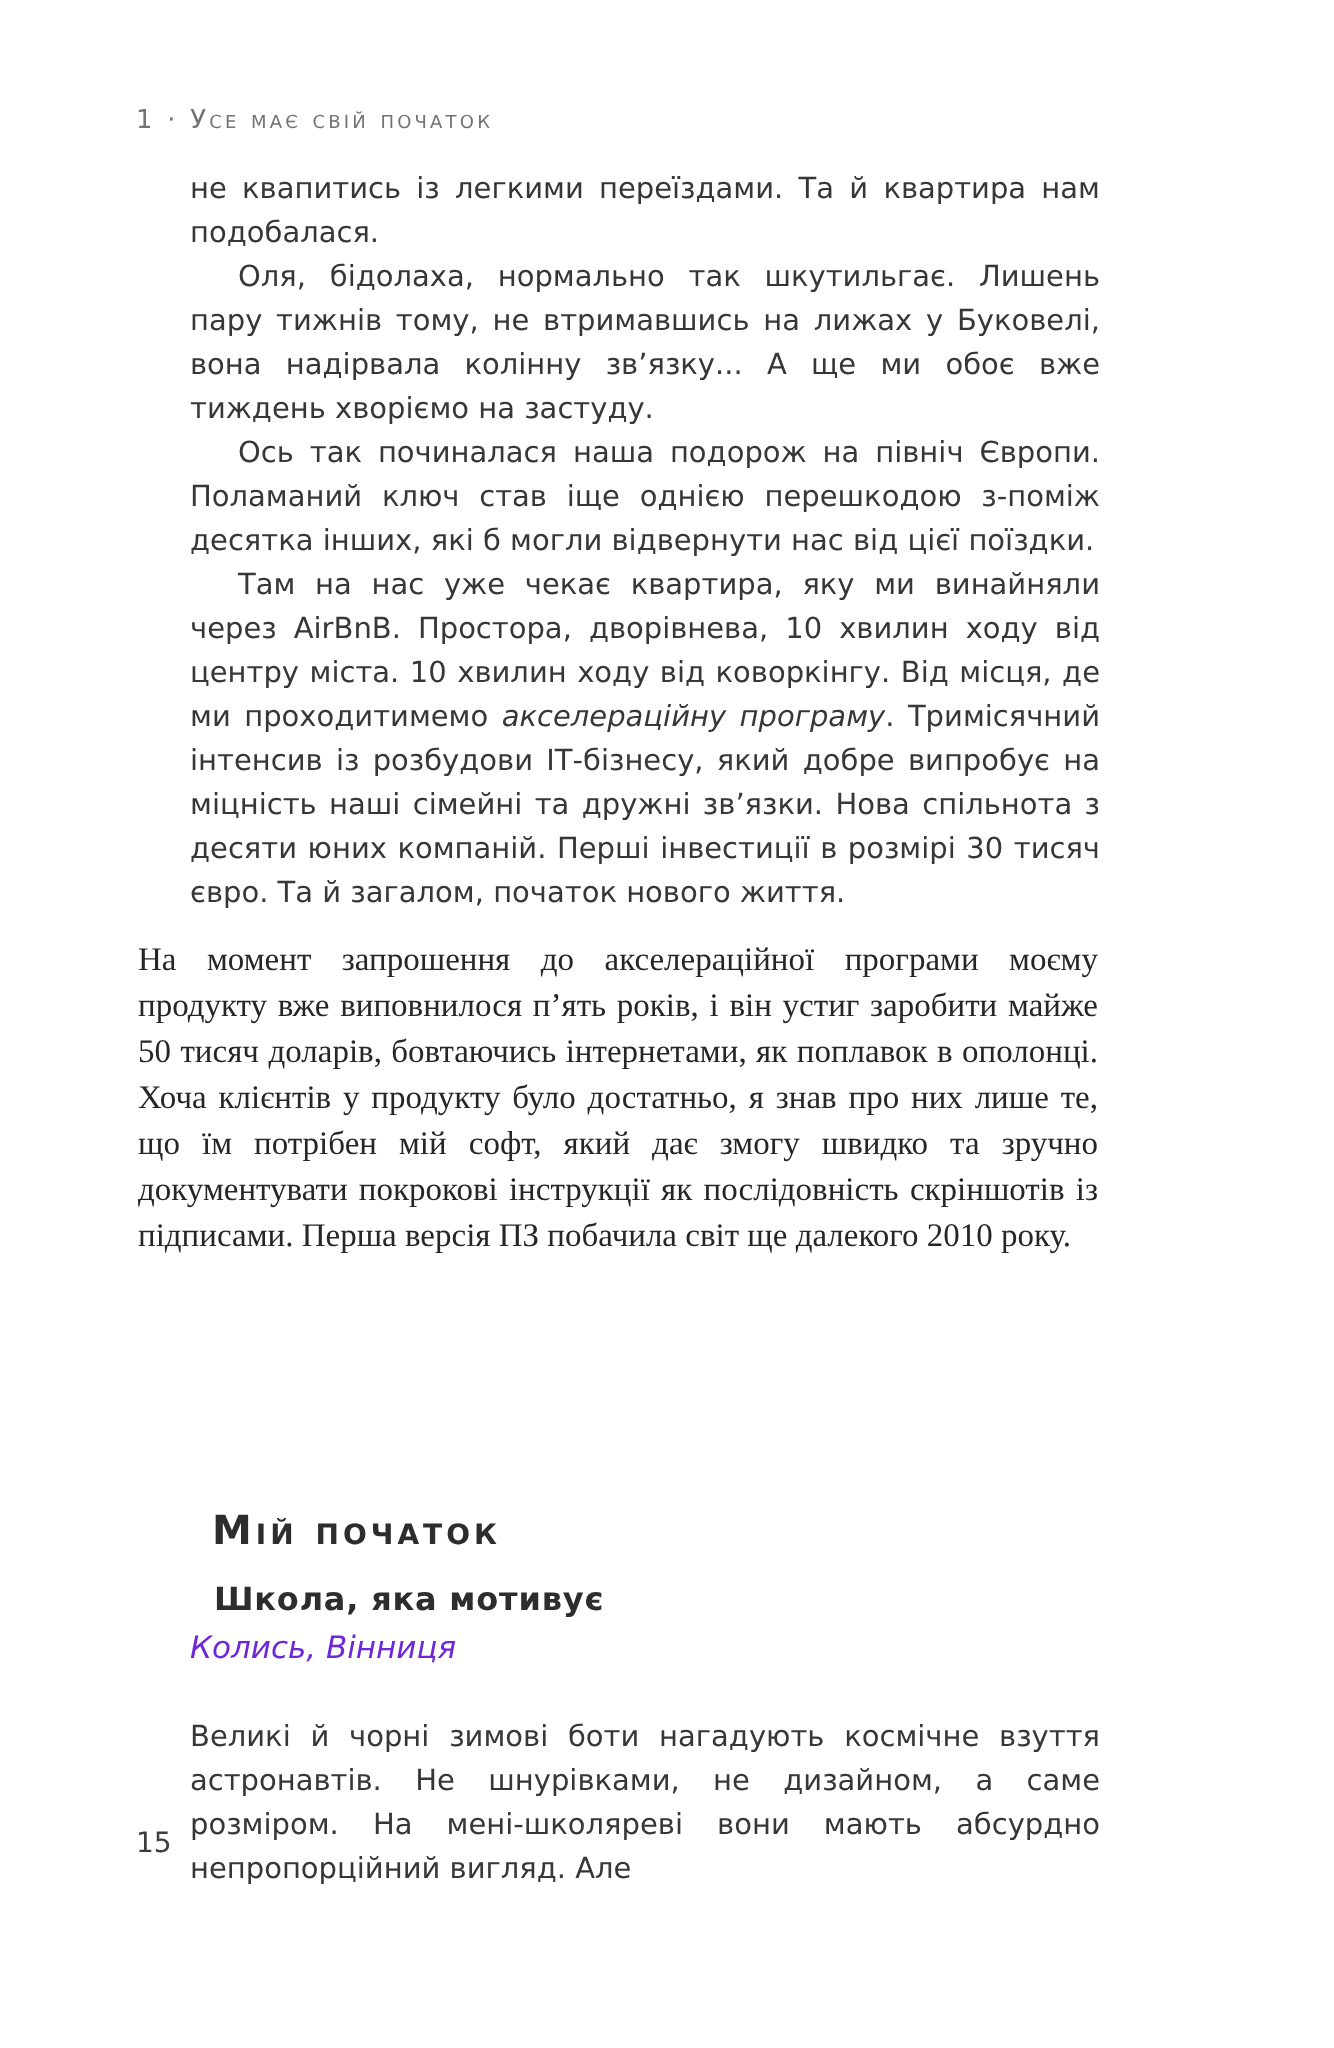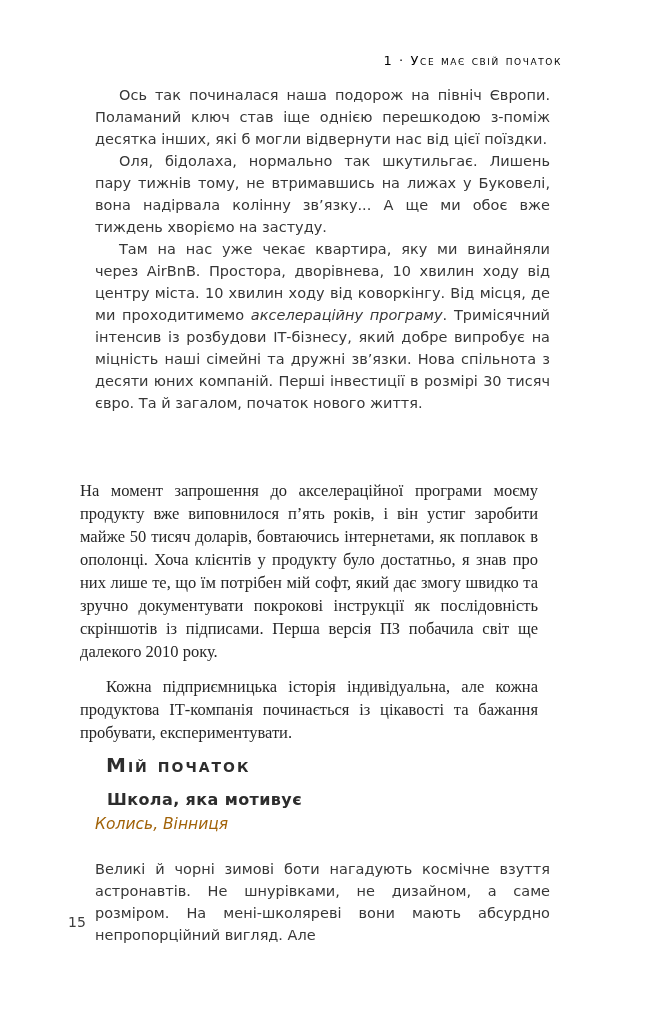--- a/index.html
+++ b/index.html
@@ -14,27 +14,26 @@
     background: #ffffff;
     overflow: hidden;
     font-family: "DejaVu Sans", sans-serif;
     color: #333333;
   }
 
   
   .running-header {
     position: absolute;
     top: 53px;
-    left: 80px;
+    left: 68px;
     width: 482px;
-    text-align: right;
     font-size: 13px;
     letter-spacing: 1.6px;
     font-variant: small-caps;
-    color: #000000;
+    color: #737373;
   }
 
   
   .diary {
     position: absolute;
     top: 84px;
     left: 95px;
     width: 455px;
     font-size: 14.5px;
     line-height: 22px;
@@ -50,21 +49,21 @@
     position: absolute;
     top: 467px;
     left: 68px;
     width: 482px;
     font-family: "Liberation Serif", serif;
     font-size: 16.5px;
     line-height: 23px;
     text-align: justify;
     color: #262626;
   }
-  .narration p { margin: 12px; }
+  .narration p { margin: 1px; }
   .narration p.indented { text-indent: 26px; }
 
   
   .section {
     position: absolute;
     top: 742px;
     left: 95px;
     width: 455px;
   }
   .section-title {
@@ -79,21 +78,21 @@
     margin: 13px 0 0 12px;
     font-size: 16px;
     font-weight: bold;
     letter-spacing: 0.4px;
     color: #2d2d2d;
   }
   .section-dateline {
     margin: 6px 0 16px 0;
     font-size: 15.5px;
     font-style: italic;
-    color: #a16207;
+    color: #6d28d9;
   }
   .section-paragraph {
     margin: 25px 0 0 0;
     font-size: 14.5px;
     line-height: 22px;
     text-align: justify;
     color: #373737;
   }
 
   
@@ -108,28 +107,28 @@
   }
 </style>
 </head>
 <body>
 
 <div class="page">
 
   <div class="running-header">1 · Усе має свій початок</div>
 
   <div class="diary">
+    <p>не квапитись із легкими переїздами. Та й квартира нам подобалася.</p>
+    <p class="indented">Оля, бідолаха, нормально так шкутильгає. Лишень пару тижнів тому, не втримавшись на лижах у Буковелі, вона надірвала колінну зв’язку... А ще ми обоє вже тиждень хворіємо на застуду.</p>
     <p class="indented">Ось так починалася наша подорож на північ Європи. Поламаний ключ став іще однією перешкодою з-поміж десятка інших, які б могли відвернути нас від цієї поїздки.</p>
-    <p class="indented">Оля, бідолаха, нормально так шкутильгає. Лишень пару тижнів тому, не втримавшись на лижах у Буковелі, вона надірвала колінну зв’язку... А ще ми обоє вже тиждень хворіємо на застуду.</p>
     <p class="indented"><span>Там на нас уже чекає квартира, яку ми винайняли через AirBnB. Простора, дворівнева, 10 хвилин ходу від центру міста. 10 хвилин ходу від коворкінгу. Від місця, де ми проходитимемо </span><em>акселераційну програму</em><span>. Тримісячний інтенсив із розбудови ІТ-бізнесу, який добре випробує на міцність наші сімейні та дружні зв’язки. Нова спільнота з десяти юних компаній. Перші інвестиції в розмірі 30 тисяч євро. Та й загалом, початок нового життя.</span></p>
   </div>
 
   <div class="narration">
     <p>На момент запрошення до акселераційної програми моєму продукту вже виповнилося п’ять років, і він устиг заробити майже 50 тисяч доларів, бовтаючись інтернетами, як поплавок в ополонці. Хоча клієнтів у продукту було достатньо, я знав про них лише те, що їм потрібен мій софт, який дає змогу швидко та зручно документувати покрокові інструкції як послідовність скріншотів із підписами. Перша версія ПЗ побачила світ ще далекого 2010 року.</p>
-    <p class="indented">Кожна підприємницька історія індивідуальна, але кожна продуктова ІТ-компанія починається із цікавості та бажання пробувати, експериментувати.</p>
   </div>
 
   <div class="section">
     <h2 class="section-title">Мій початок</h2>
     <h3 class="section-subtitle">Школа, яка мотивує</h3>
     <p class="section-dateline">Колись, Вінниця</p>
     <p class="section-paragraph">Великі й чорні зимові боти нагадують космічне взуття астронавтів. Не шнурівками, не дизайном, а саме розміром. На мені-школяреві вони мають абсурдно непропорційний вигляд. Але</p>
   </div>
 
   <div class="folio">15</div>

